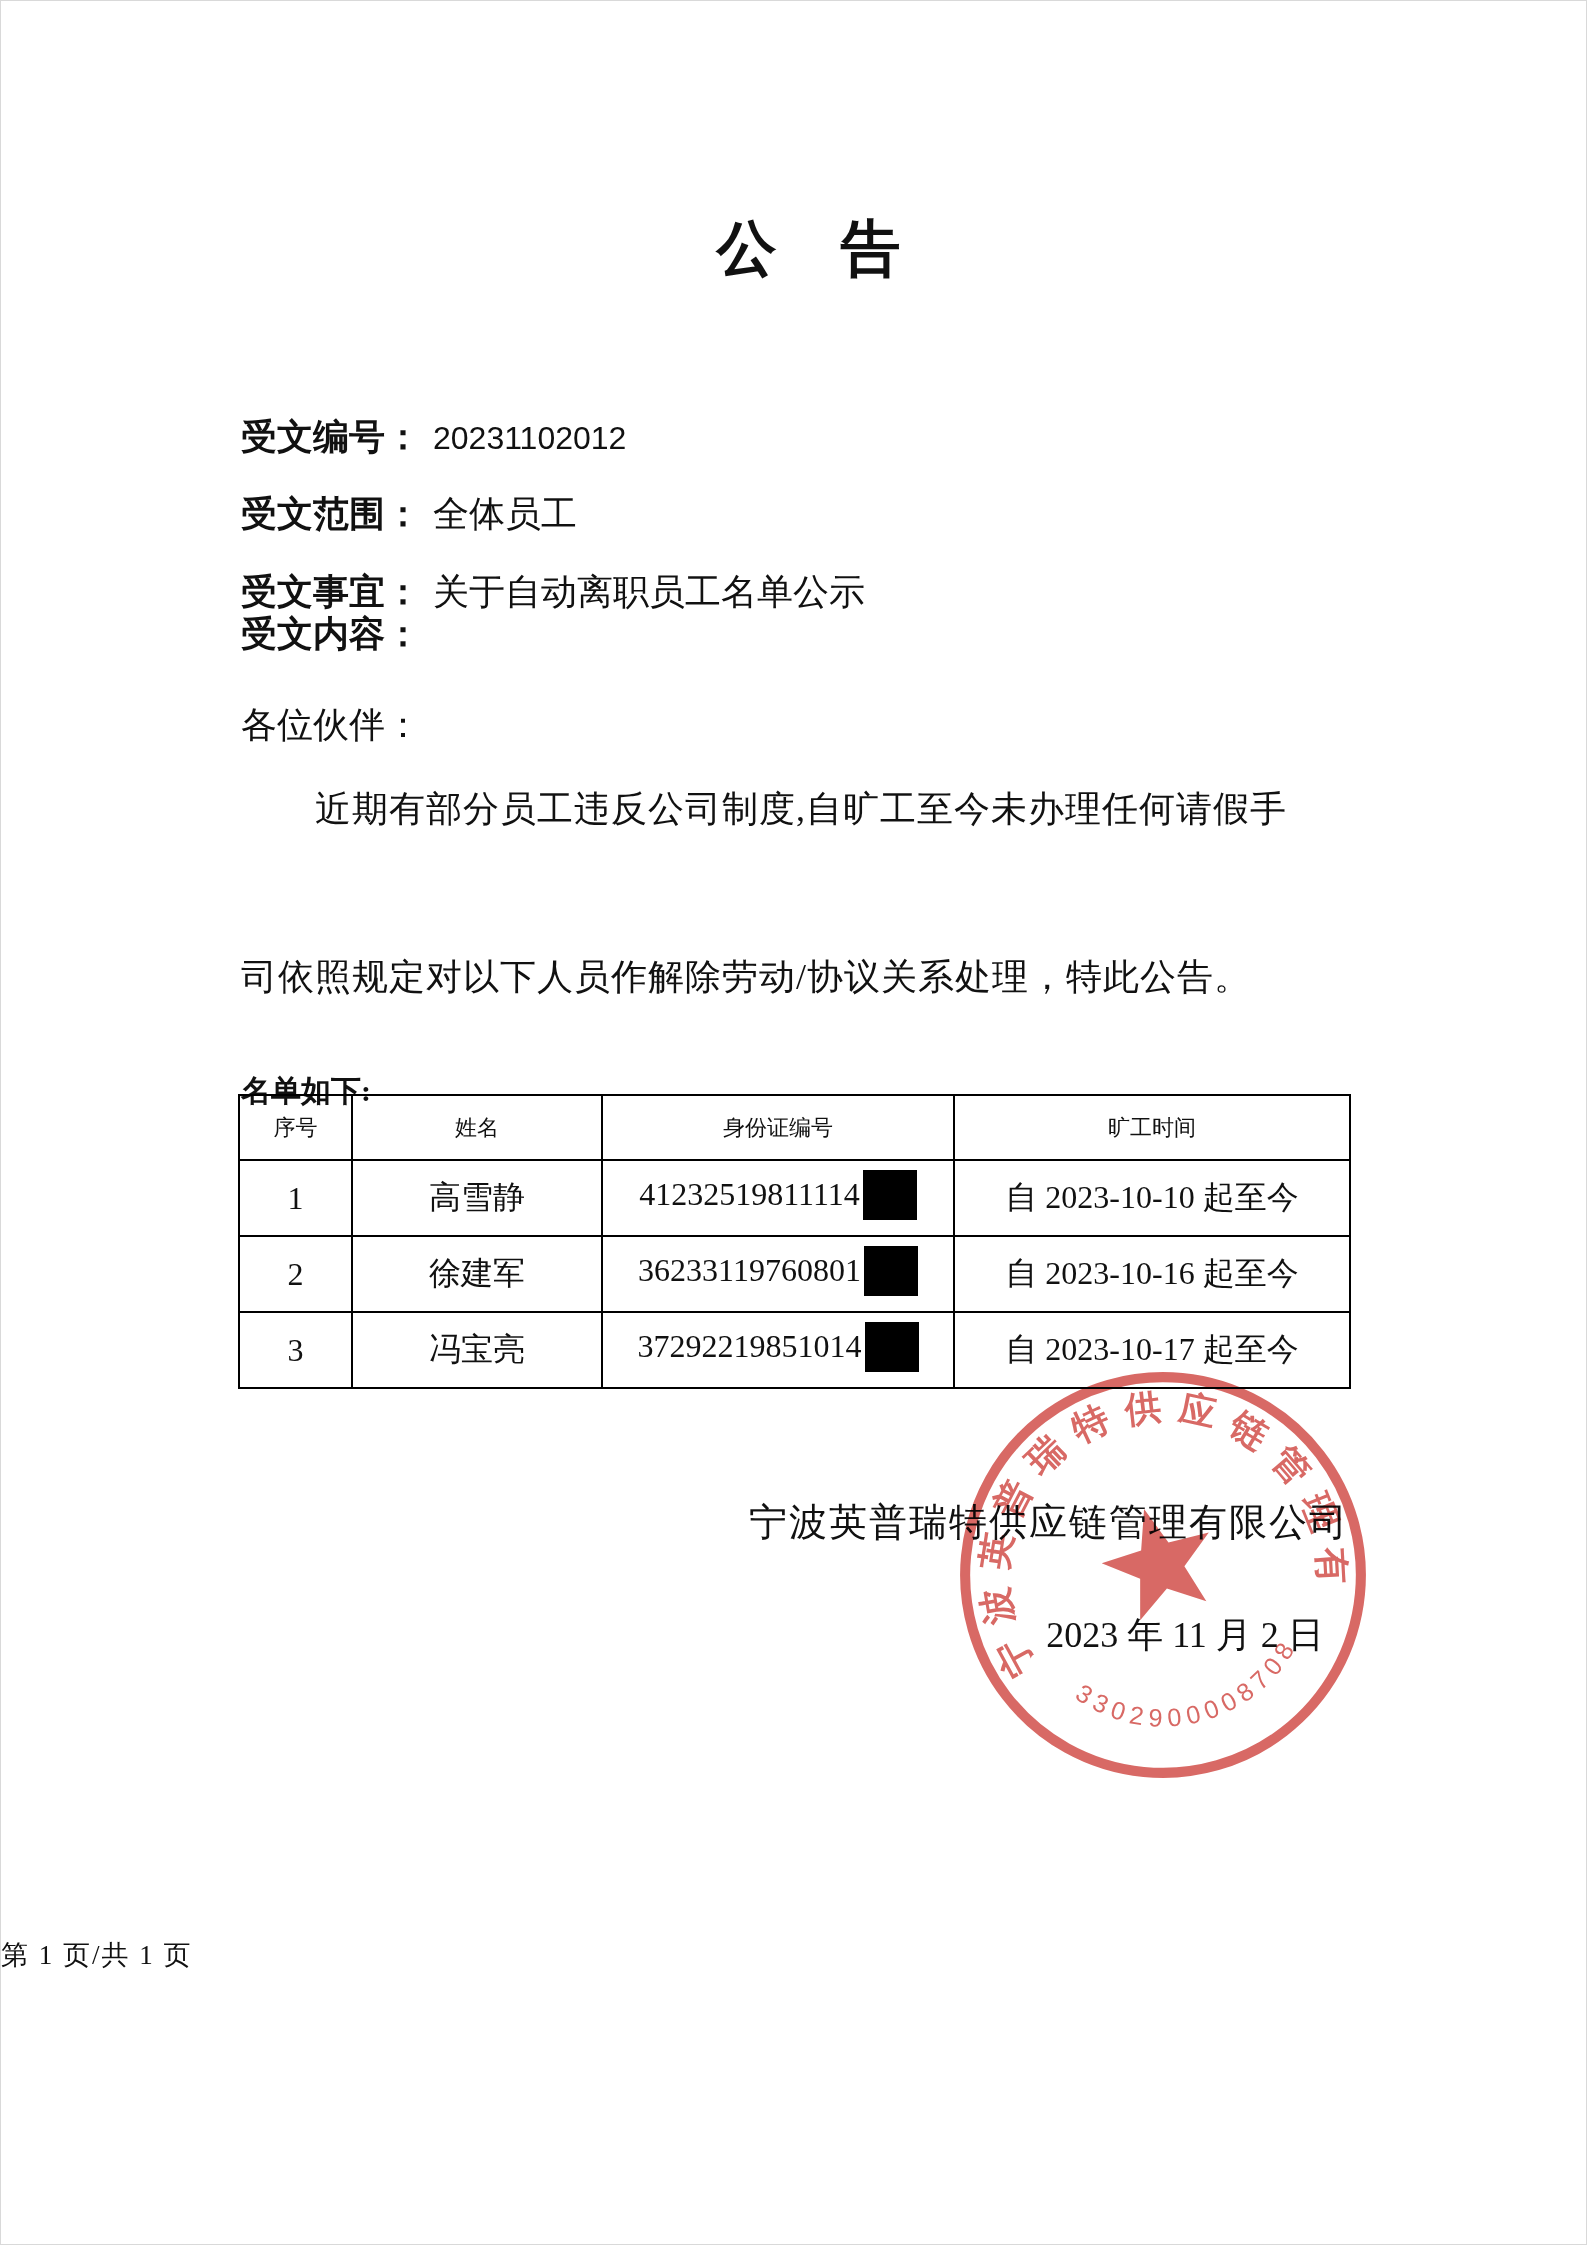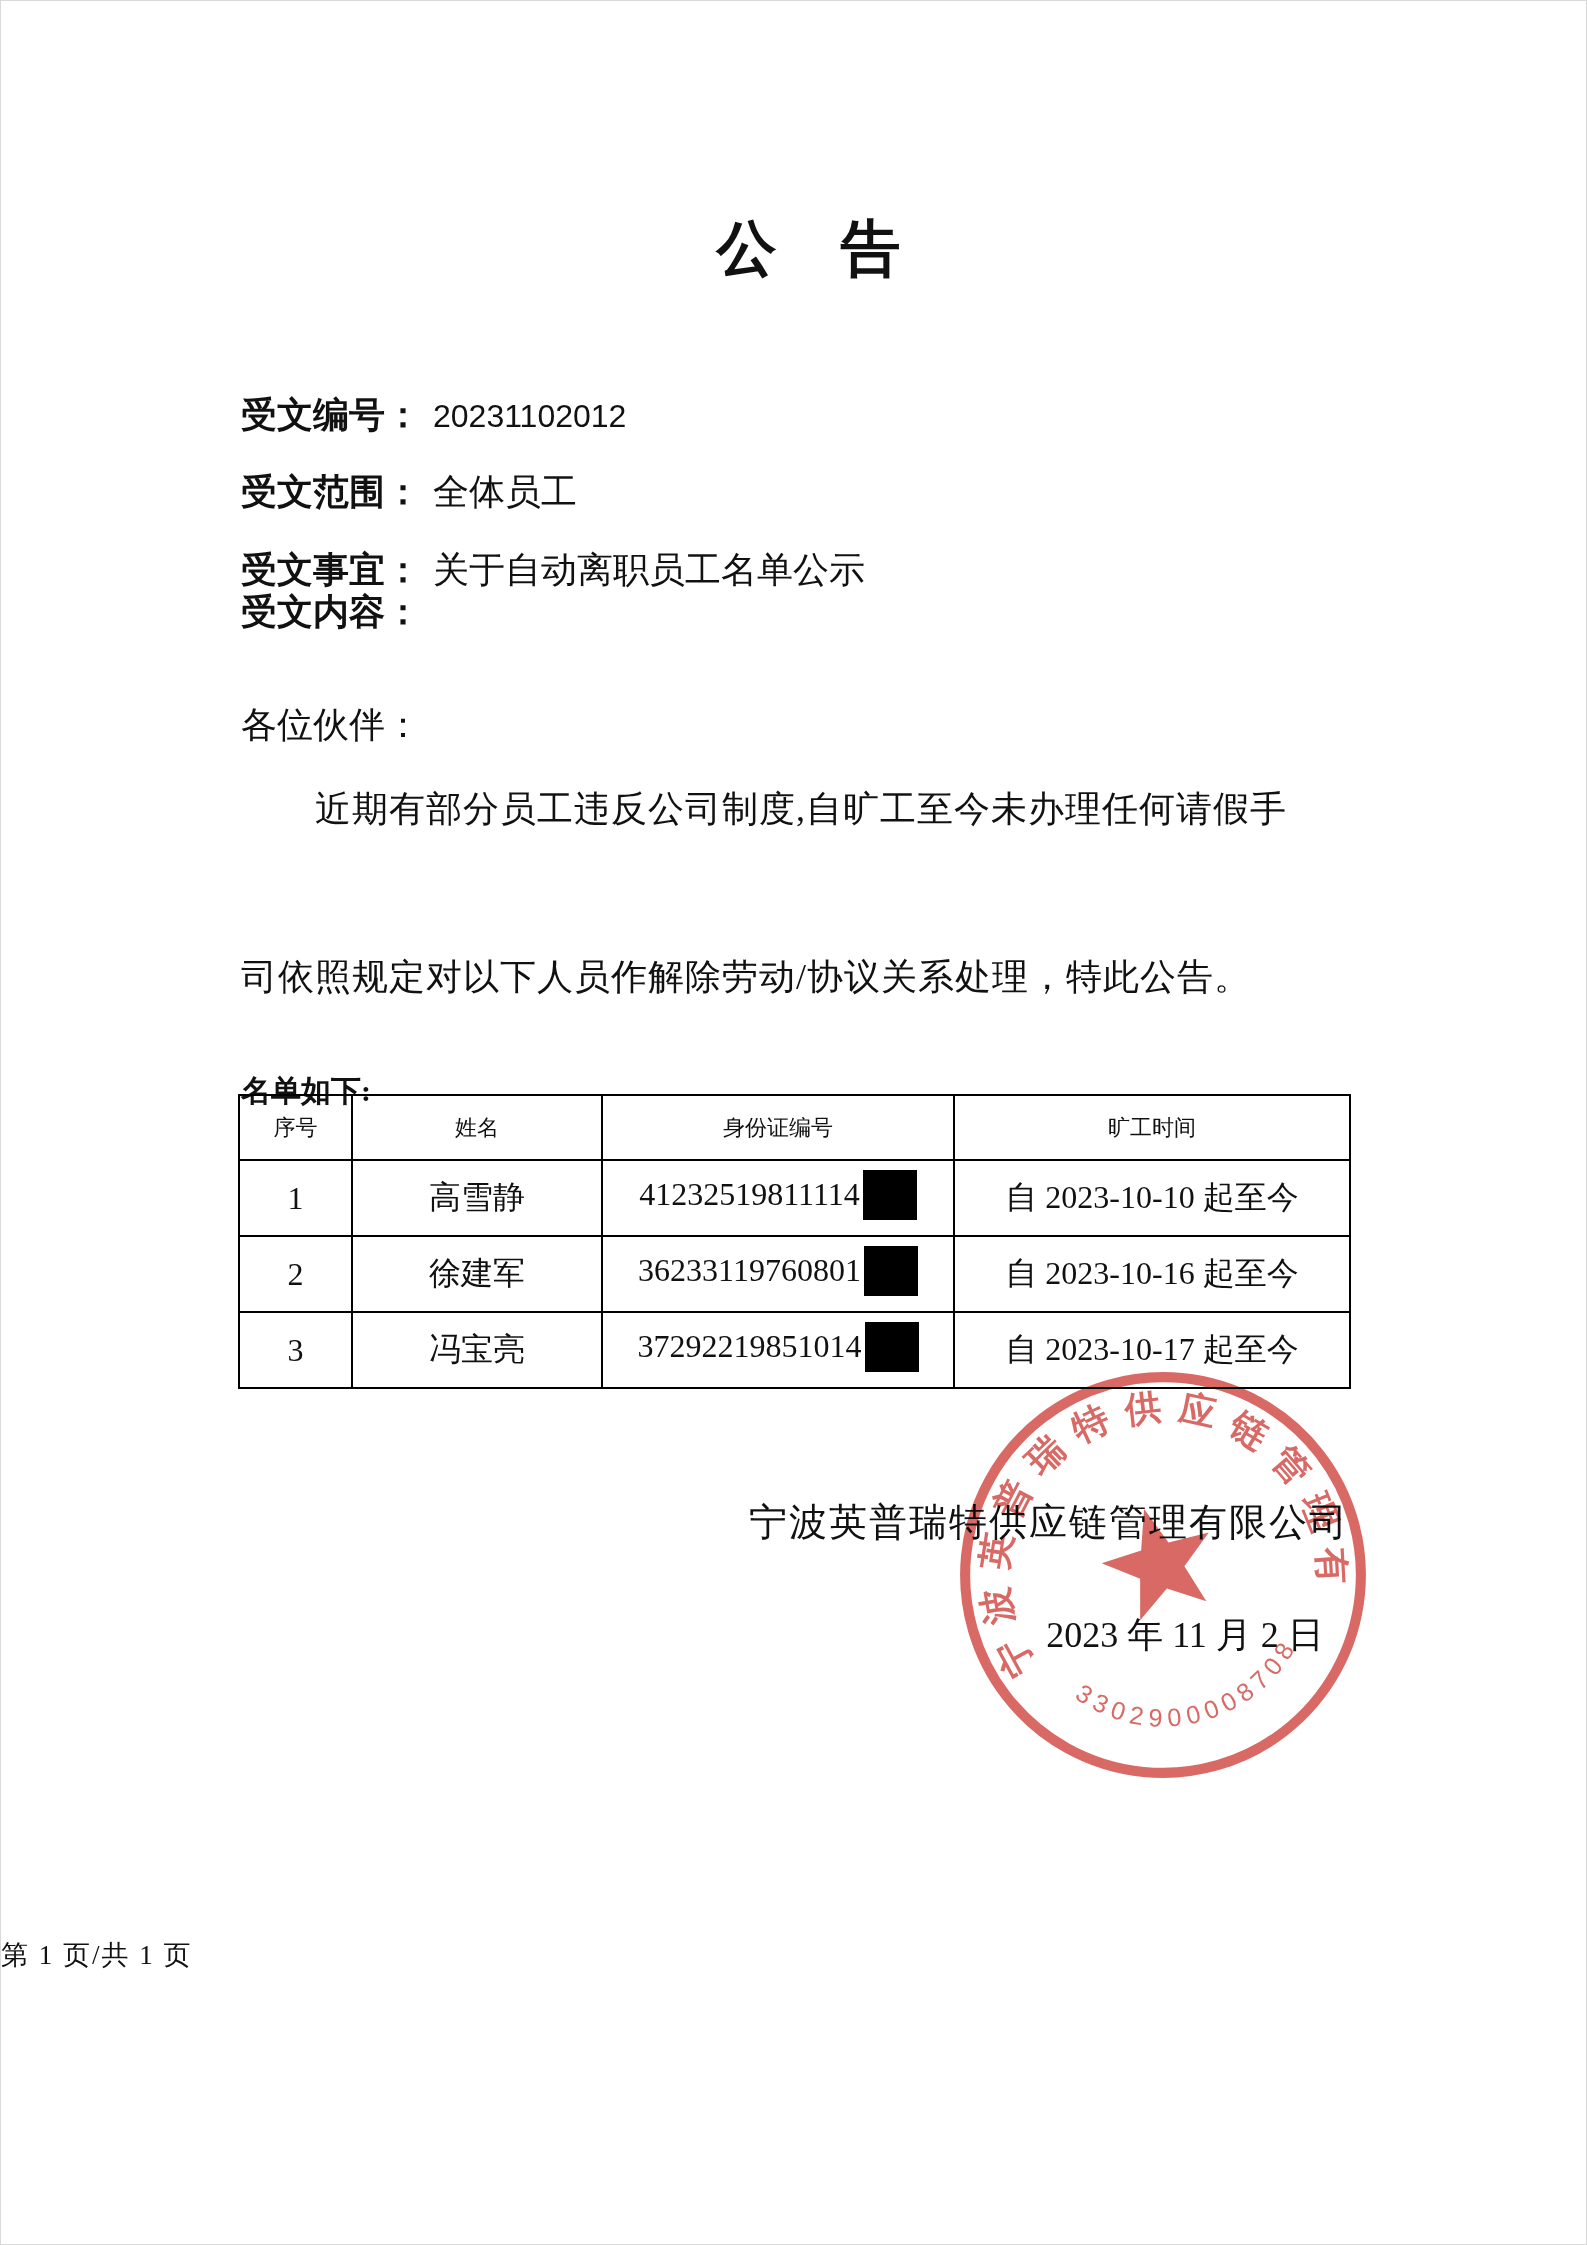--- a/index.html
+++ b/index.html
@@ -13,21 +13,21 @@
     color:#111111;
     overflow:hidden;
   }
   .doc-title {
     position:absolute; top:192px; left:0; width:100%;
     text-align:center;
     font-size:60px; font-weight:bold;
     letter-spacing:2px;
     margin:16px;
   }
-  .meta-row { position:absolute; left:240px; font-size:36px; white-space:nowrap; }
+  .meta-row { position:absolute; left:240px; font-size:36px; white-space:nowrap;margin-top:22px; }
   .meta-label { font-weight:bold; }
   .meta-value { margin-left:12px; }
   .meta-value.numeric { font-family:"Liberation Sans", sans-serif; font-size:32px; }
   .salutation { position:absolute; left:240px; font-size:36px; }
   .body-line { position:absolute; left:240px; width:1110px; font-size:36px; letter-spacing:1px; white-space:nowrap; }
   .body-line.indent { text-indent:74px; }
   .list-heading { position:absolute; left:240px; font-size:30px; font-weight:bold;margin-top:30px; }
   table.roster {
     position:absolute; left:237px; top:1093px;
     width:1111px;

